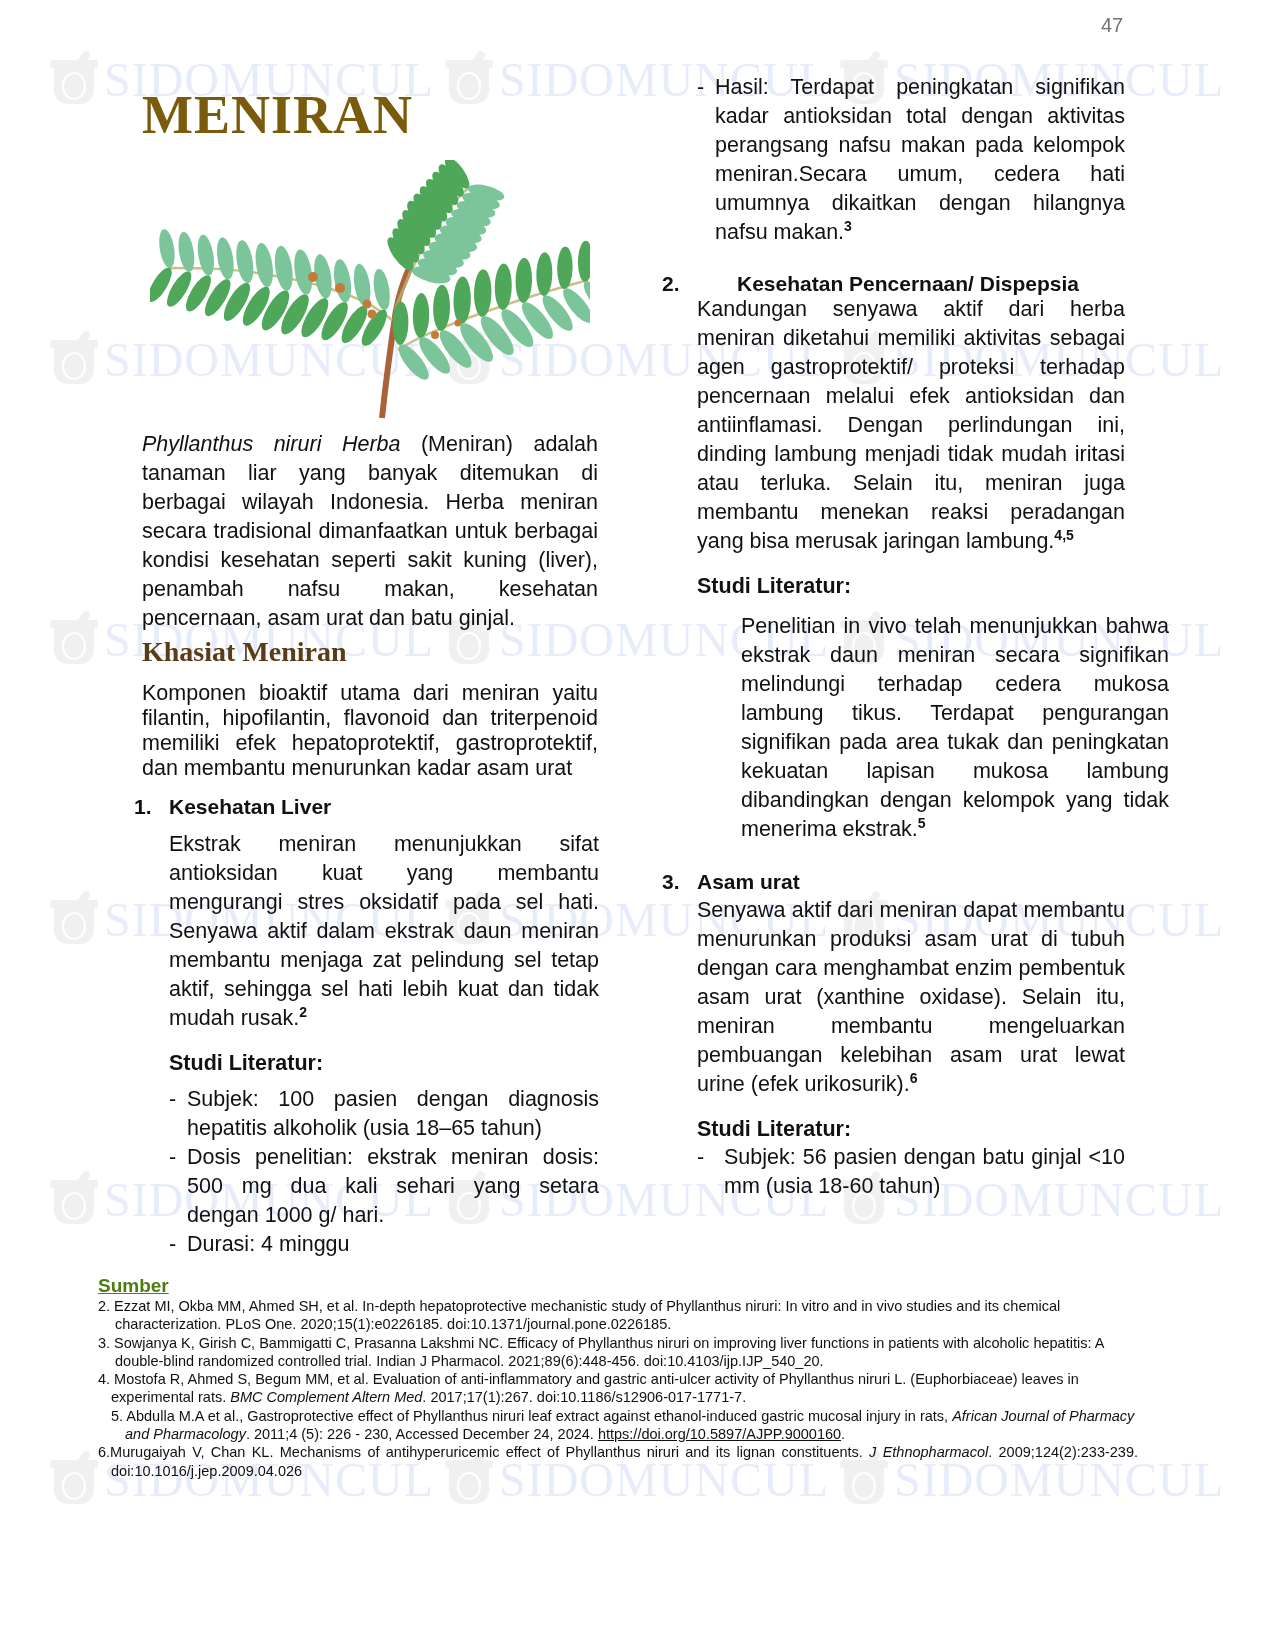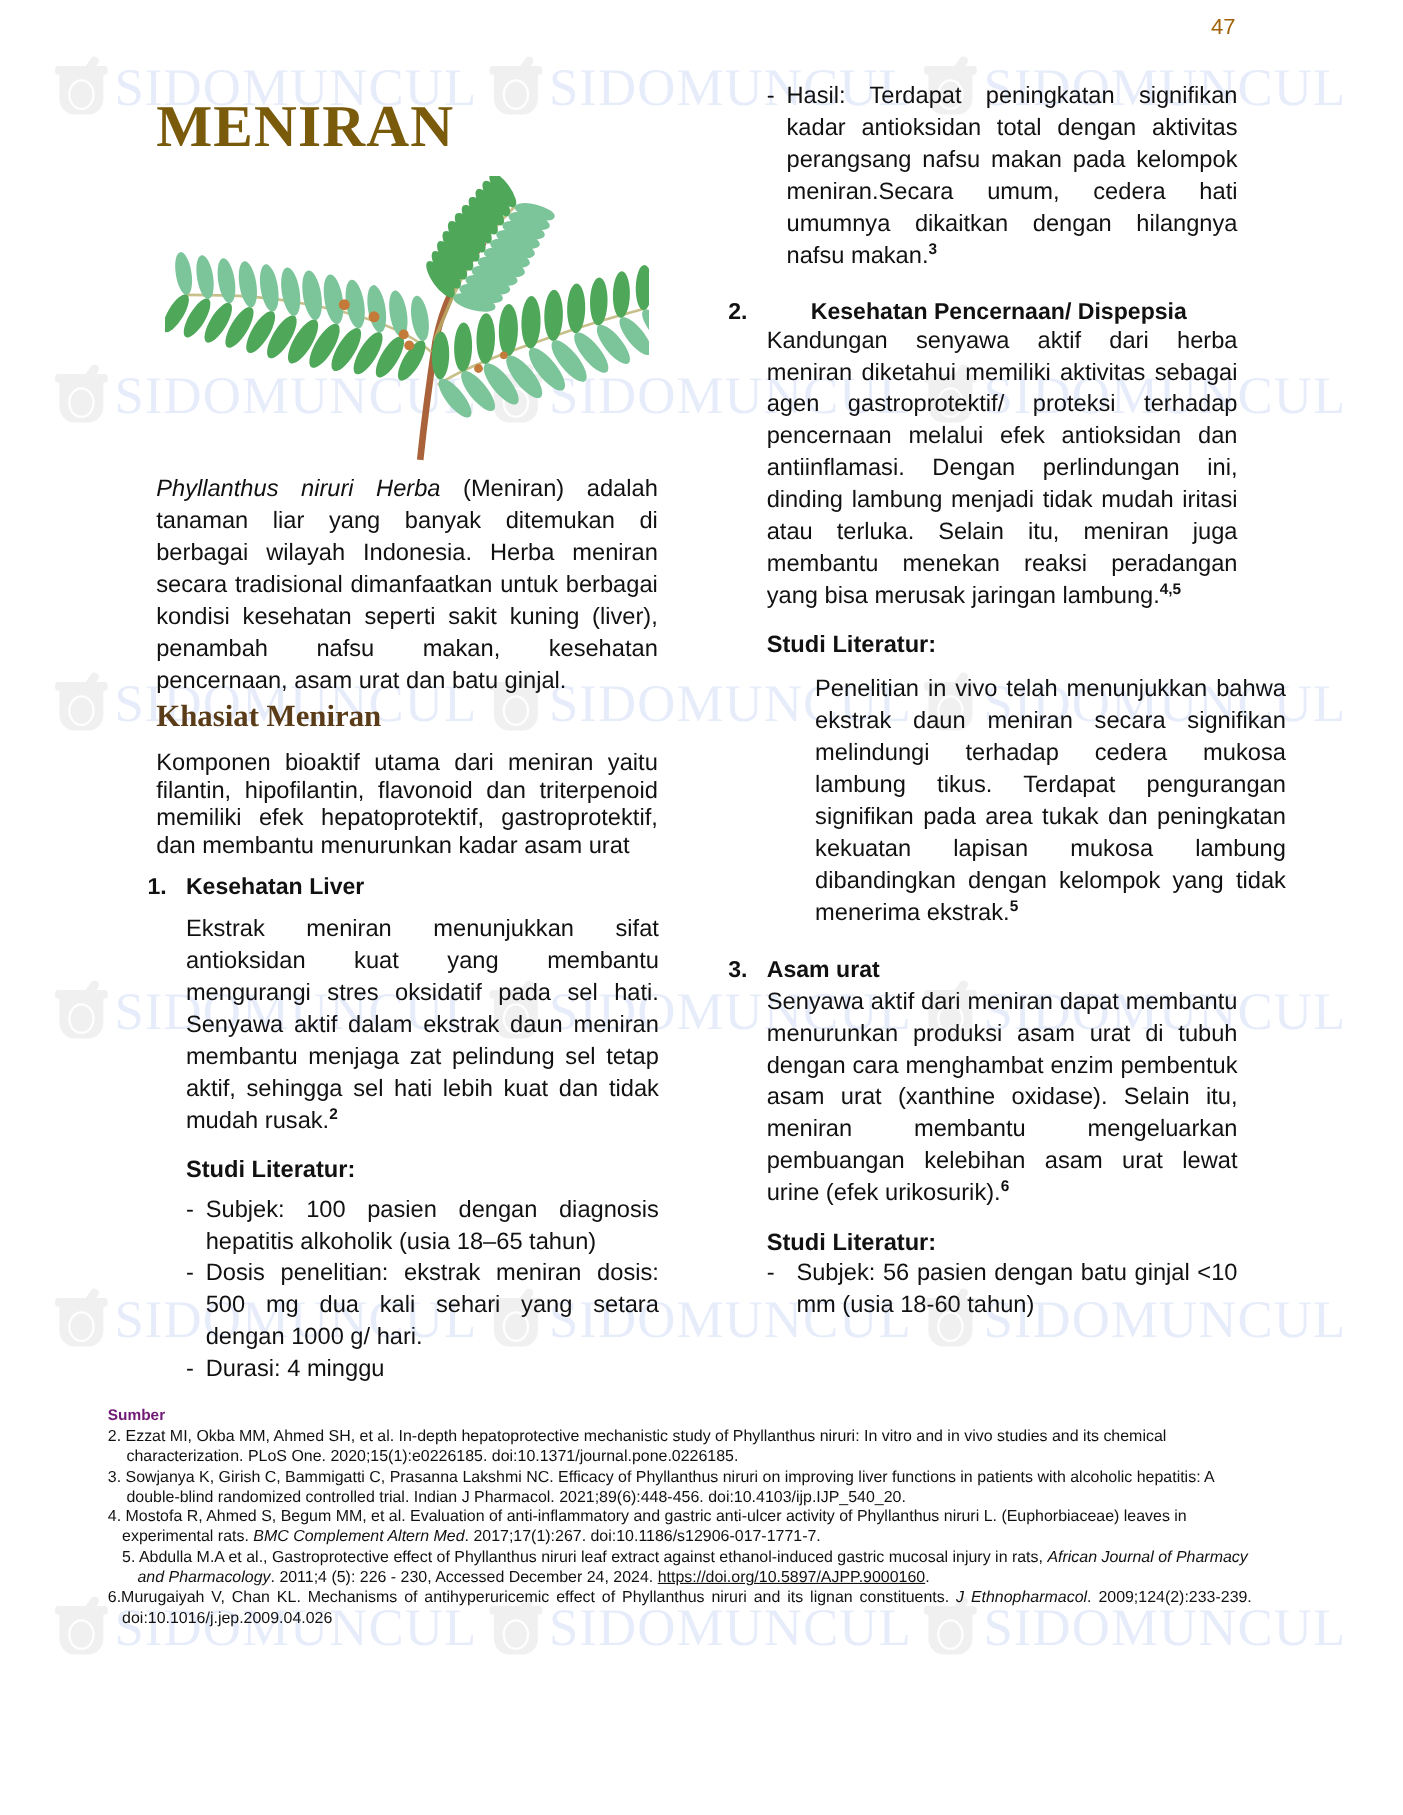--- a/index.html
+++ b/index.html
@@ -8,21 +8,21 @@
 
   
   .wm { position: absolute; display: flex; align-items: center; gap: 6px; opacity: 0.10; pointer-events: none; }
   .wm .mortar { width: 48px; height: 58px; position: relative; }
   .wm .mortar .bowl { position: absolute; left: 4px; top: 14px; width: 40px; height: 40px; background: #777; border-radius: 4px 4px 14px 14px; }
   .wm .mortar .rim { position: absolute; left: 0; top: 10px; width: 48px; height: 8px; background: #777; border-radius: 3px; }
   .wm .mortar .pestle { position: absolute; left: 28px; top: 0; width: 8px; height: 22px; background: #777; transform: rotate(35deg); border-radius: 4px; }
   .wm .mortar .oval { position: absolute; left: 12px; top: 22px; width: 24px; height: 28px; border: 2px solid #fff; border-radius: 50%; }
   .wm .word { font-family: "Liberation Serif", serif; font-size: 48px; color: #1d4ed8; letter-spacing: 1px; }
 
-  .page-number { position: absolute; top: 14px; left: 1101px; font-size: 20px; color: #a16207; }
+  .page-number { position: absolute; top: 14px; left: 1101px; font-size: 20px; color: #737373; }
 
   .title { position: absolute; left: 142px; top: 84px; font-family: "Liberation Serif", serif; font-weight: bold; font-size: 54px; color: #7a5a0b; letter-spacing: 1px; }
 
   .plant { position: absolute; left: 150px; top: 160px; width: 440px; height: 260px; }
 
   .col { position: absolute; font-size: 21.5px; line-height: 29px; }
   .justify { text-align: justify; text-align-last: left; }
 
   .intro { left: 142px; top: 430px; width: 456px; }
   .h2 { position: absolute; left: 142px; top: 636px; font-family: "Liberation Serif", serif; font-weight: bold; font-size: 28px; color: #5a3c18; }
@@ -30,21 +30,21 @@
 
   .num-item { position: absolute; font-size: 21px; font-weight: bold; }
   .bold { font-weight: bold; }
   sup { font-size: 14px; font-weight: bold; vertical-align: 8px; line-height: 0; }
 
   .bullet-list { list-style: none; }
   .bullet-list li { position: relative; padding-left: 18px; }
   .bullet-list li .dash { position: absolute; left: 0; top: 0; }
 
   .sources { position: absolute; left: 98px; top: 1275px; width: 1040px; font-size: 14.5px; line-height: 18.3px; color: #111; }
-  .sources .src-title { font-size: 14px; font-weight: bold; color: #701a75; line-height: 22px; }
+  .sources .src-title { font-size: 19px; font-weight: bold; color: #4d7c0f; line-height: 22px; text-decoration: underline; }
   .sources .ref { padding-left: 13px; text-indent: -13px; }
   .u { text-decoration: underline; }
   .i { font-style: italic; }
 </style>
 </head>
 <body>
 
 <div id="wm-layer">
     <div class="wm" style="left: 50px; top: 50px;">
       <div class="mortar">

